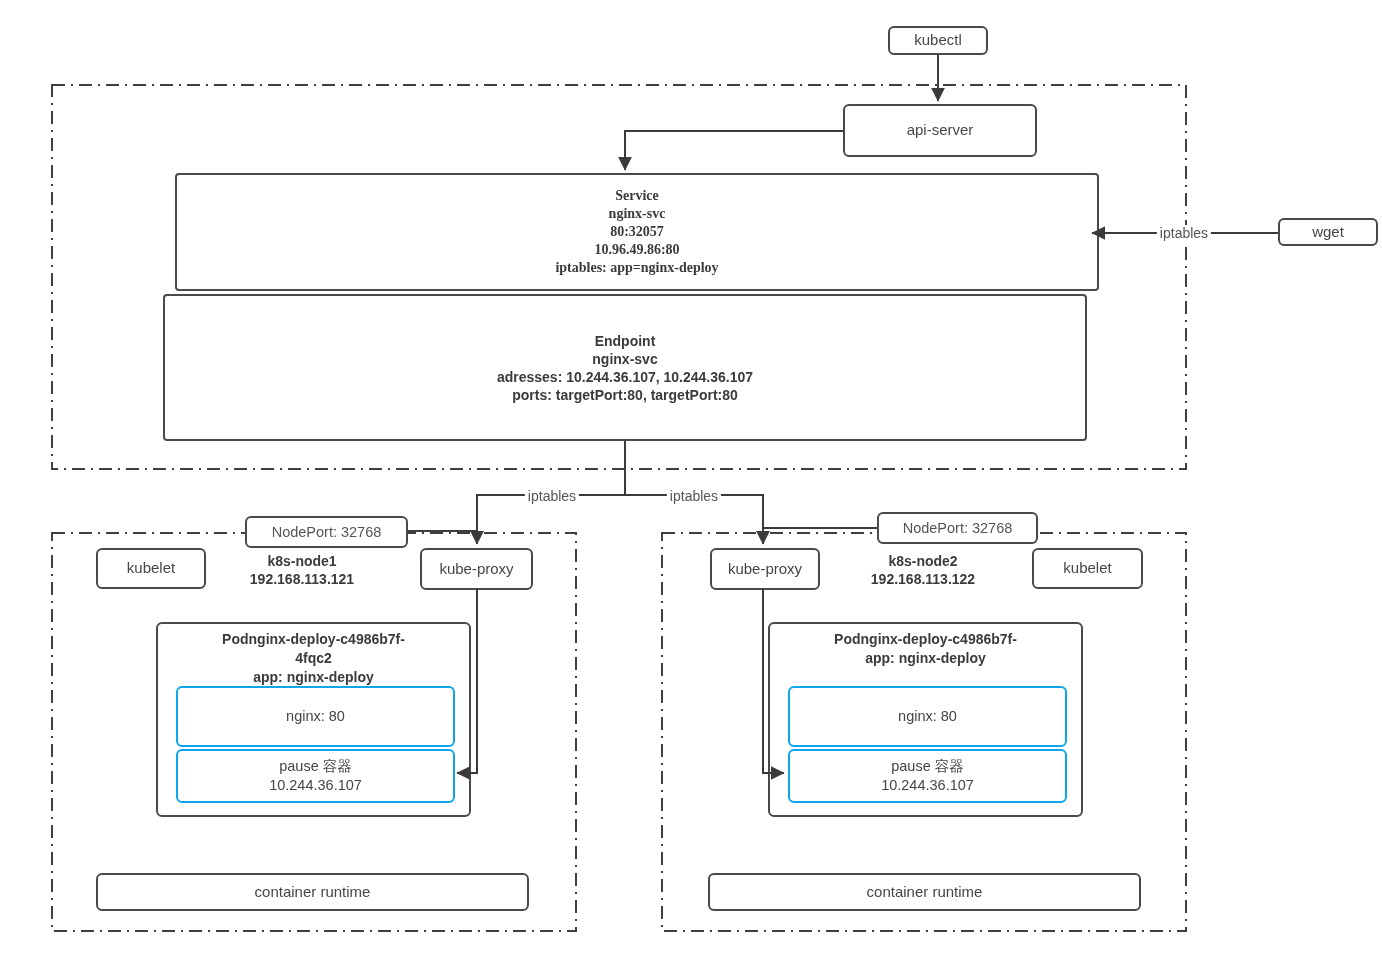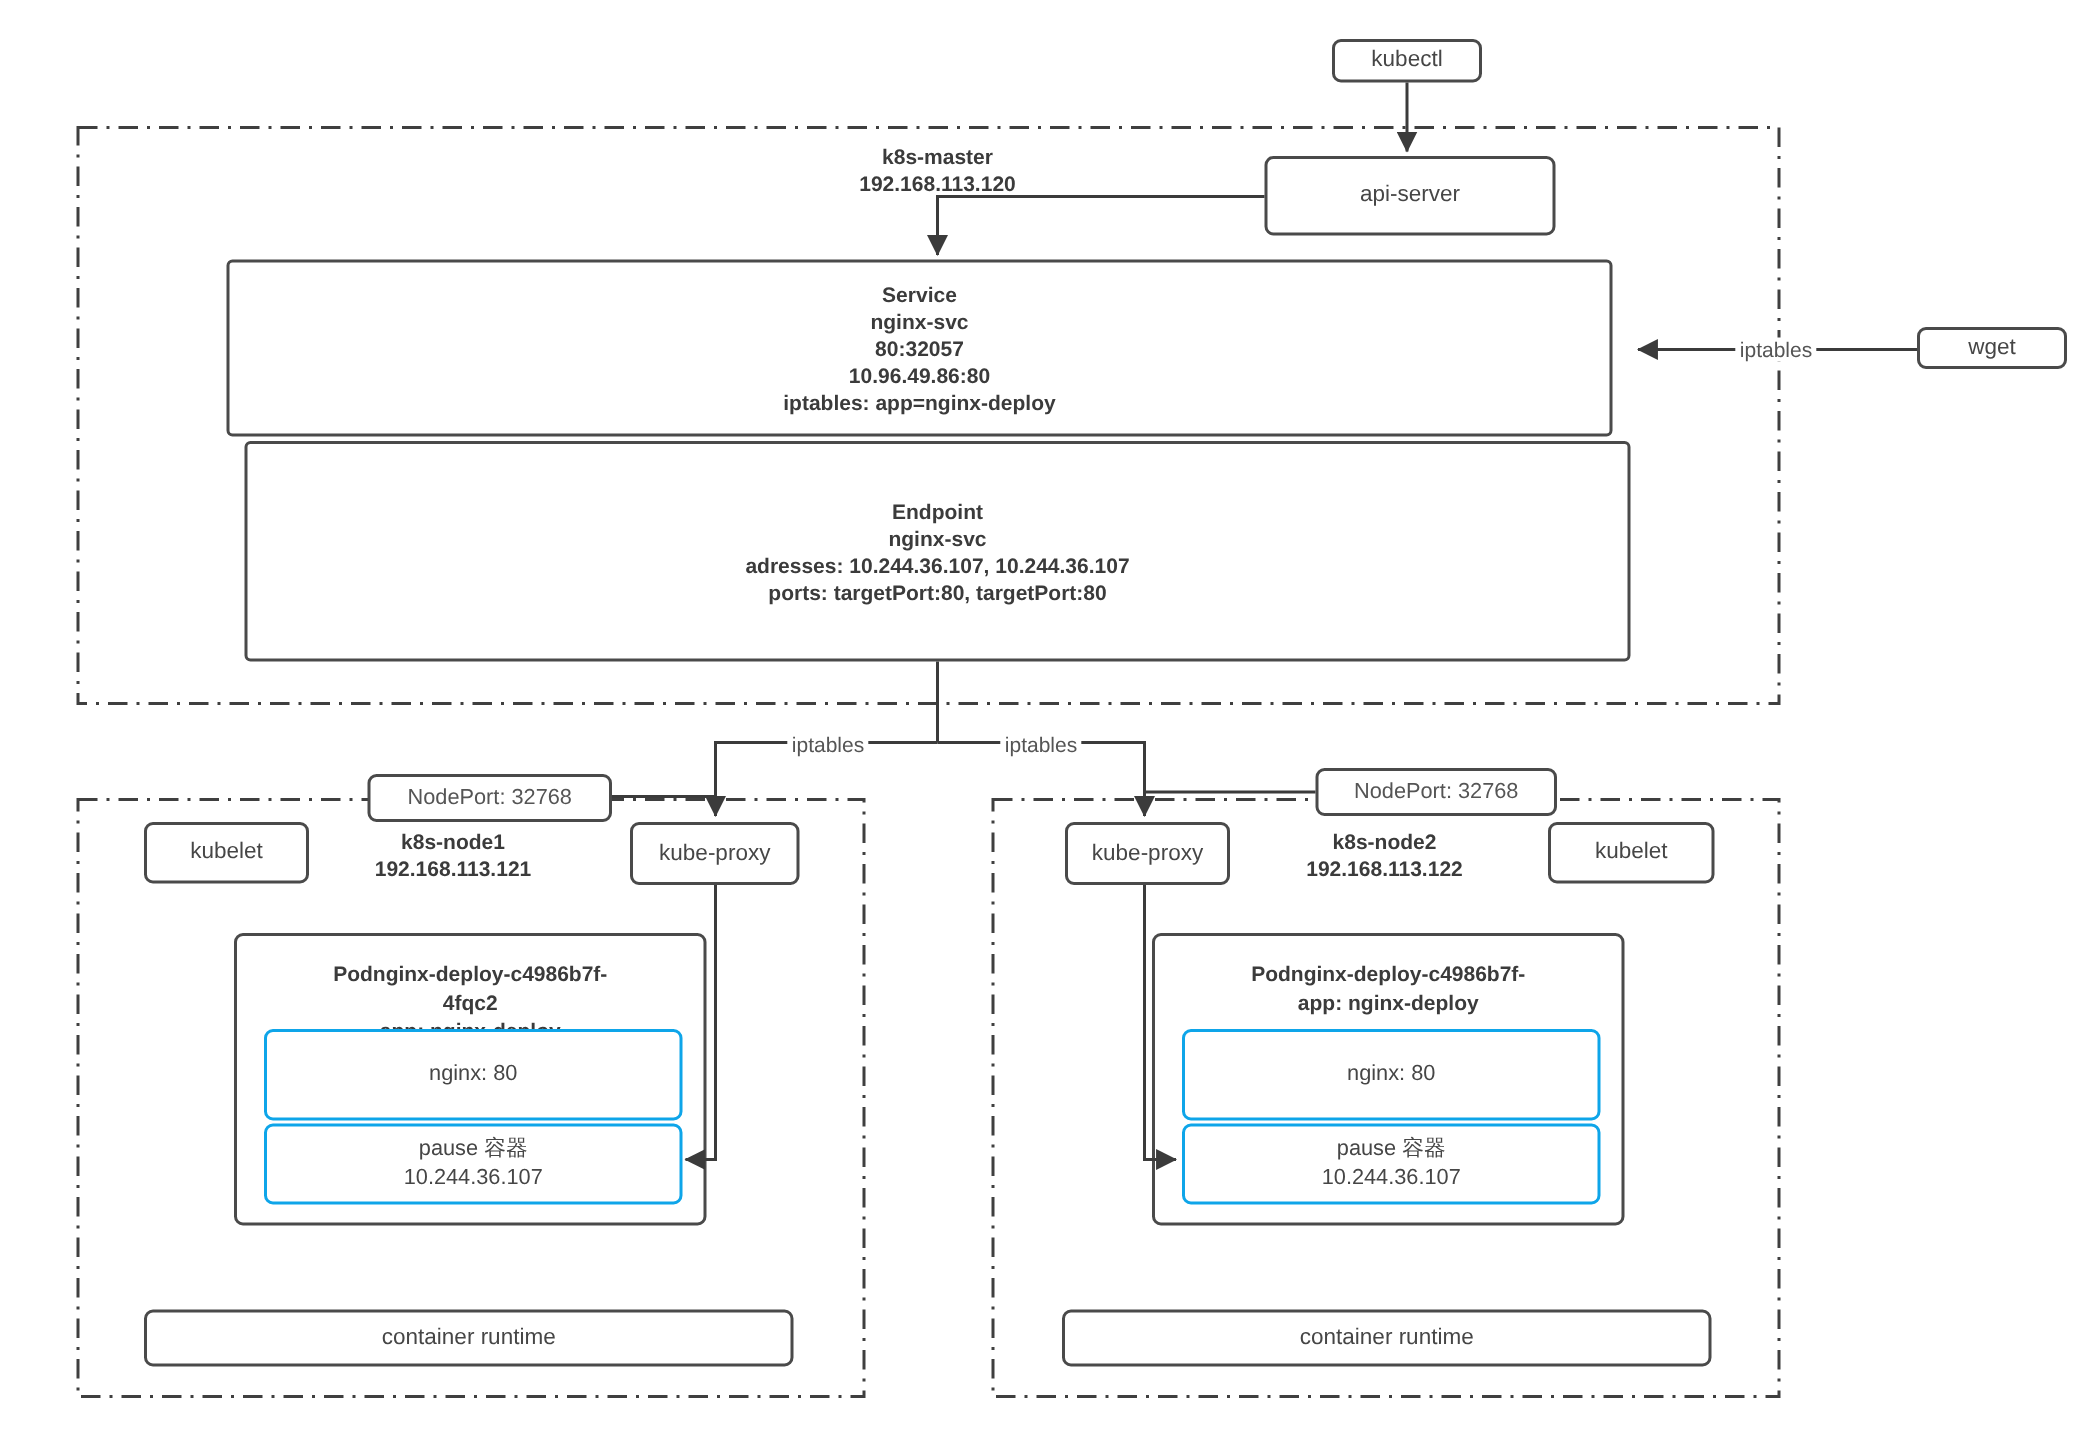--- a/index.html
+++ b/index.html
@@ -22,21 +22,21 @@
   .freelabel{
     position:absolute;z-index:2;text-align:center;font-weight:bold;
     font-size:14px;color:#3b3b3b;line-height:18px;
   }
   .wirelabel{
     position:absolute;z-index:5;transform:translate(-50%,-50%);
     background:#ffffff;padding:0 3px;font-size:14px;color:#555555;
   }
   .svc-line{line-height:18px;font-size:14px;}
   .ep-gap{margin-top:0;}
-  .pod-title{position:absolute;left:0;right:0;top:16px;font-size:14px;line-height:19px;}
+  .pod-title{position:absolute;left:0;right:0;top:6px;font-size:14px;line-height:19px;}
   .inner-box{
     position:absolute;box-sizing:border-box;background:#ffffff;
     border:2px solid #0ea5e9;border-radius:6px;left:18px;width:279px;
     display:flex;flex-direction:column;align-items:center;justify-content:center;
     font-size:14.5px;color:#464646;line-height:19px;
   }
 </style>
 </head>
 <body>
 
@@ -49,26 +49,22 @@
   </svg>
 
   <div class="box" style="left:888px;top:26px;width:100px;height:29px;">
     <span>kubectl</span>
   </div>
 
   <div class="box" style="left:843px;top:104px;width:194px;height:53px;">
     <span>api-server</span>
   </div>
 
-  <div class="freelabel" style="left:495px;top:95px;width:260px;">
-    <div>k8s-master</div>
-    <div>192.168.113.120</div>
-  </div>
 
-  <div class="box sq bold" style="left:151px;top:173px;width:924px;height:118px;">
+  <div class="box sq bold" style="left:175px;top:173px;width:924px;height:118px;font-family:Liberation Serif, serif;">
     <div class="svc-line">Service</div>
     <div class="svc-line">nginx-svc</div>
     <div class="svc-line">80:32057</div>
     <div class="svc-line">10.96.49.86:80</div>
     <div class="svc-line">iptables: app=nginx-deploy</div>
   </div>
 
   <div class="box sq bold" style="left:163px;top:294px;width:924px;height:147px;">
     <div class="svc-line">Endpoint</div>
     <div class="svc-line">nginx-svc</div>

